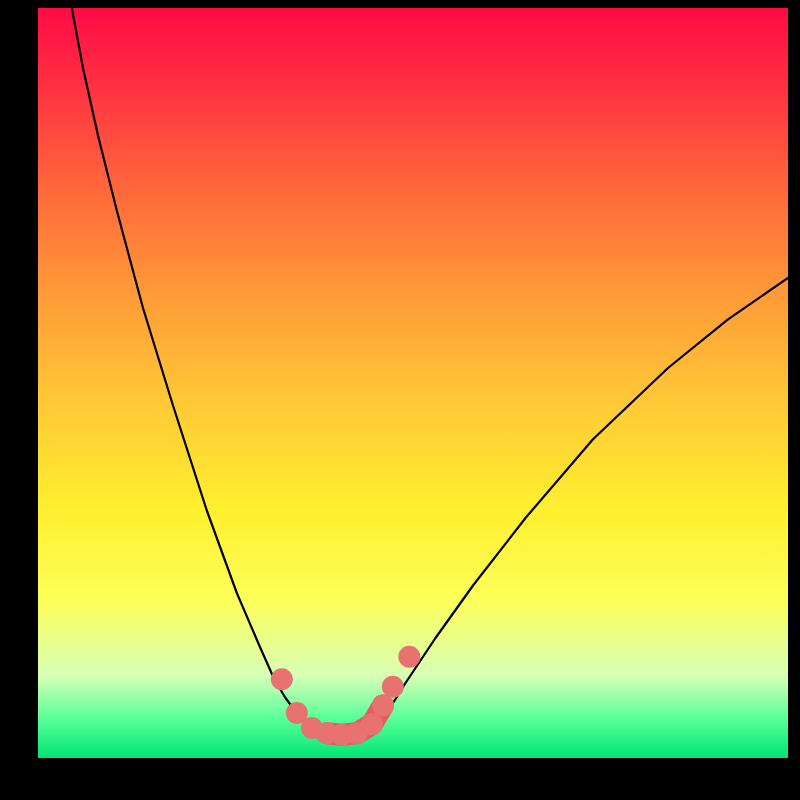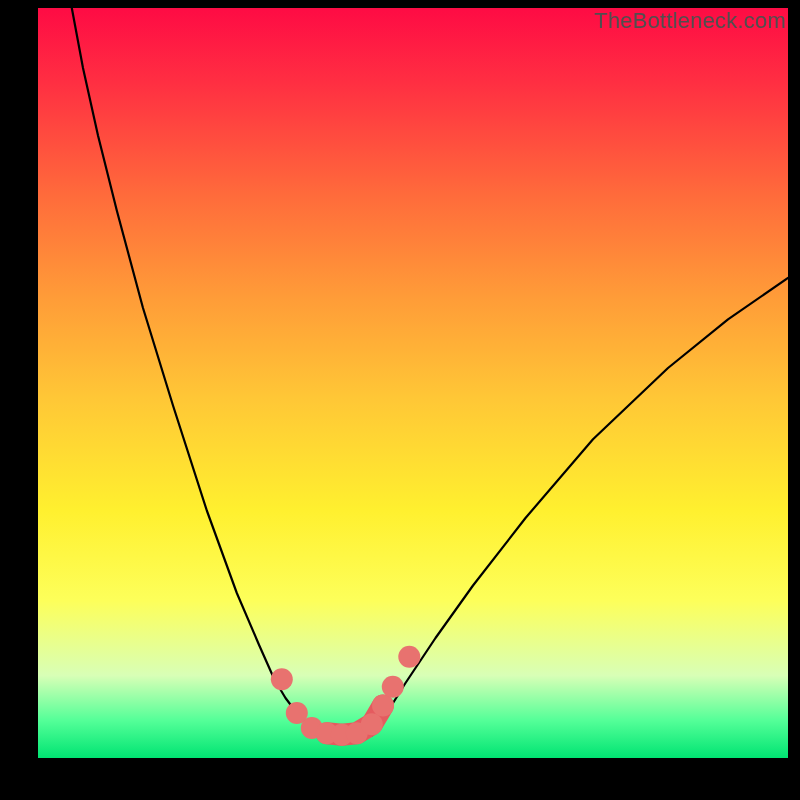--- a/index.html
+++ b/index.html
@@ -71,14 +71,13 @@
           <circle cx="288.8" cy="725.3" r="11" fill="#e8726f"></circle>
           <circle cx="303.8" cy="726.8" r="11" fill="#e8726f"></circle>
           <circle cx="318.8" cy="725.3" r="11" fill="#e8726f"></circle>
           <circle cx="333.8" cy="716.3" r="11" fill="#e8726f"></circle>
           <circle cx="345.0" cy="697.5" r="11" fill="#e8726f"></circle>
           <circle cx="354.8" cy="678.8" r="11" fill="#e8726f"></circle>
           <circle cx="371.3" cy="648.8" r="11" fill="#e8726f"></circle>
         </g>
     </svg>
   </div>
-  <div class="watermark">TheBottleneck.com</div>
 </div>
 
 </body></html>

